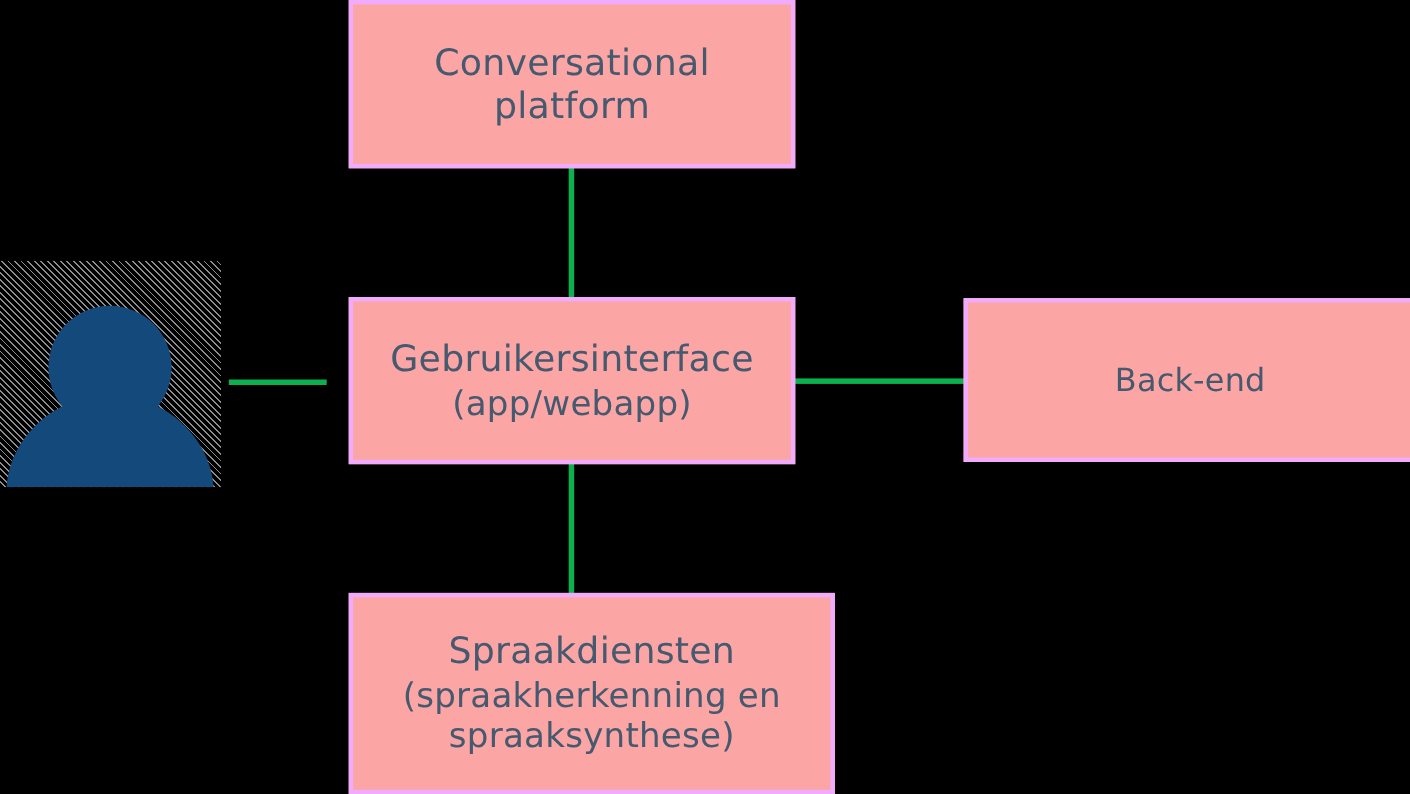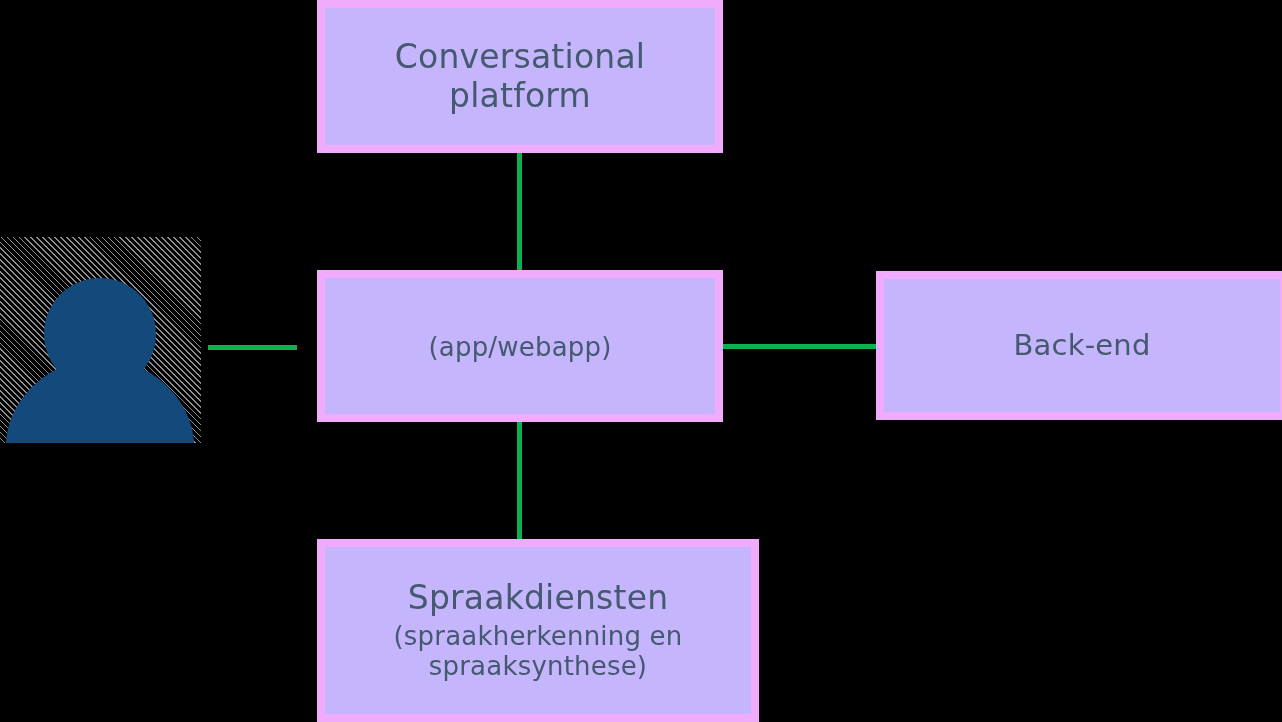--- a/index.html
+++ b/index.html
@@ -13,38 +13,38 @@
     height: 722px;
     background: #000000;
     overflow: hidden;
     font-family: "DejaVu Sans", "Liberation Sans", sans-serif;
   }
 
   
   .box {
     position: absolute;
     box-sizing: border-box;
-    border: 8px solid #f0abfc;
-    background: #c4b5fd;
+    border: 4px solid #f0abfc;
+    background: #fca5a5;
     display: flex;
     flex-direction: column;
     align-items: center;
     justify-content: center;
     text-align: center;
     color: #45596f;
     line-height: 1.18;
   }
   .box .line-main {
     font-size: 33px;
     font-weight: 400;
     letter-spacing: 0.2px;
     white-space: pre-line;
   }
   .box .line-sub {
-    font-size: 26px;
+    font-size: 31px;
     font-weight: 400;
     letter-spacing: 0.2px;
     white-space: pre-line;
     margin-top: 3px;
   }
 
   #box-conversational {
     left: 317px;
     top: 0px;
     width: 406px;
@@ -145,20 +145,21 @@
   <div class="connector-v" id="conn-top"></div>
   <div class="connector-v" id="conn-bottom"></div>
   <div class="connector-h" id="conn-backend"></div>
 
   <div class="box" id="box-conversational">
     <div class="line-main">Conversational
 platform</div>
   </div>
 
   <div class="box" id="box-interface">
+    <div class="line-main">Gebruikersinterface</div>
     <div class="line-sub">(app/webapp)</div>
   </div>
 
   <div class="box" id="box-speech">
     <div class="line-main">Spraakdiensten</div>
     <div class="line-sub">(spraakherkenning en
 spraaksynthese)</div>
   </div>
 
   <div class="box" id="box-backend">

